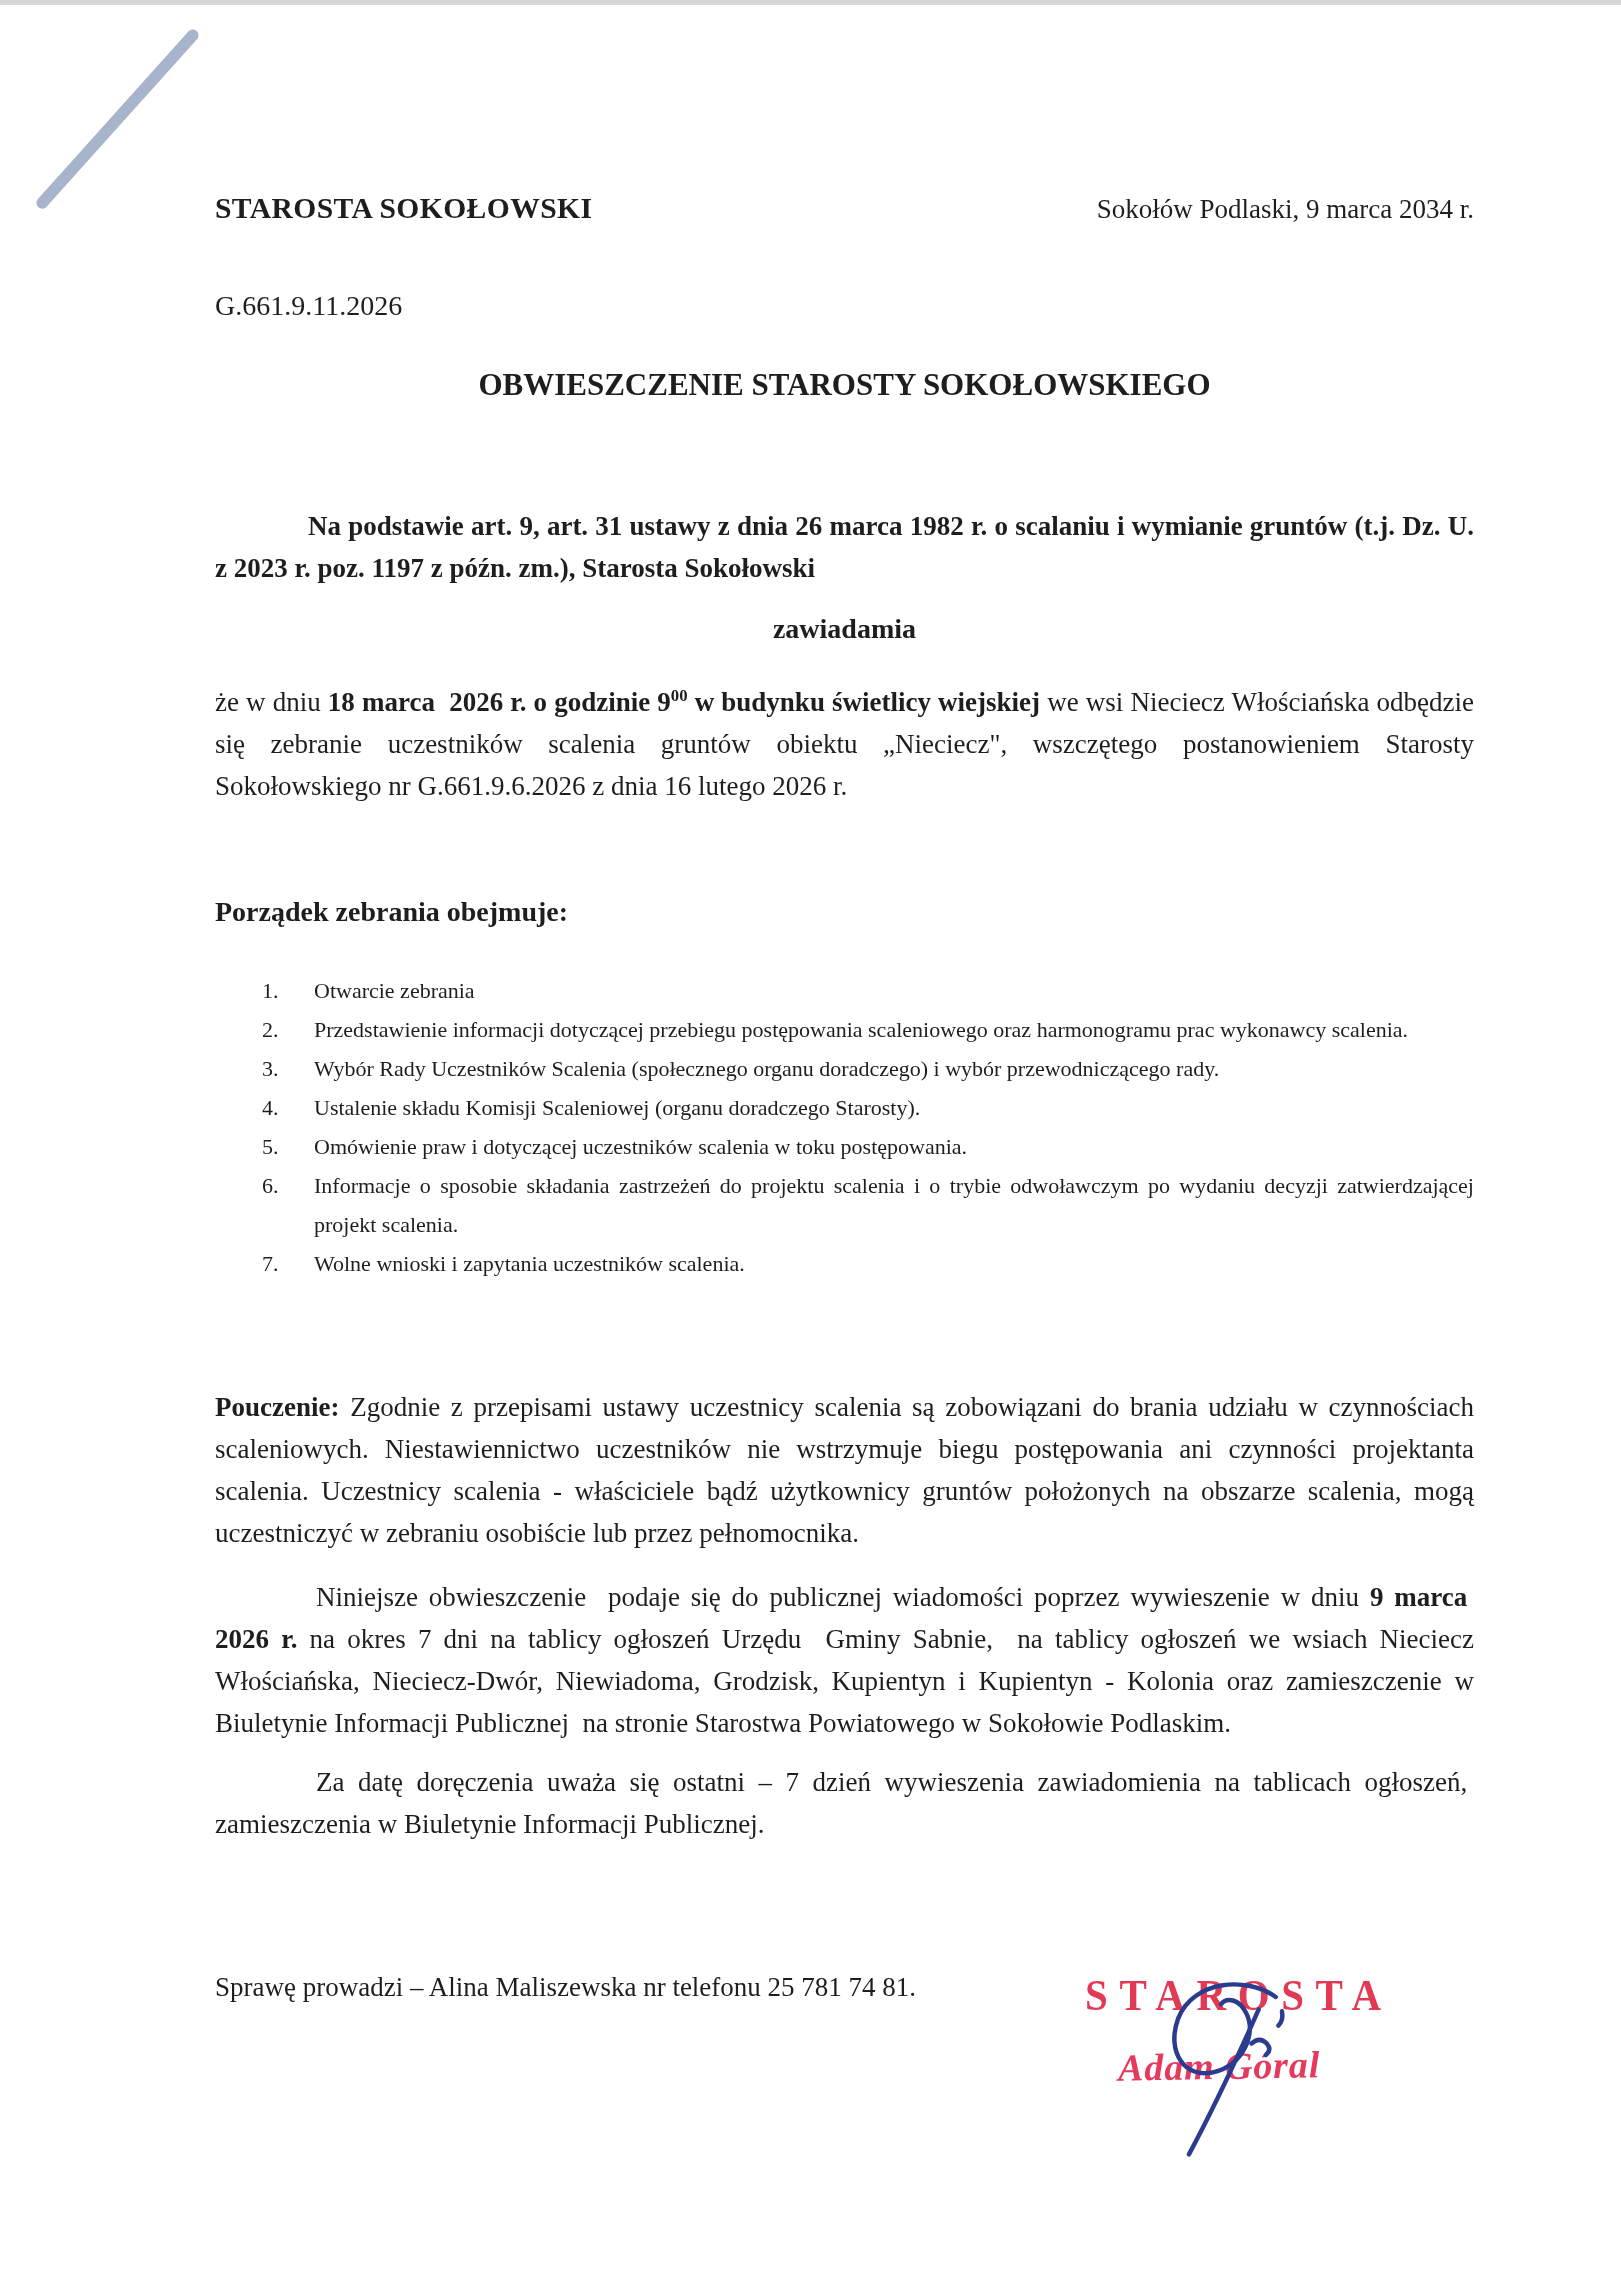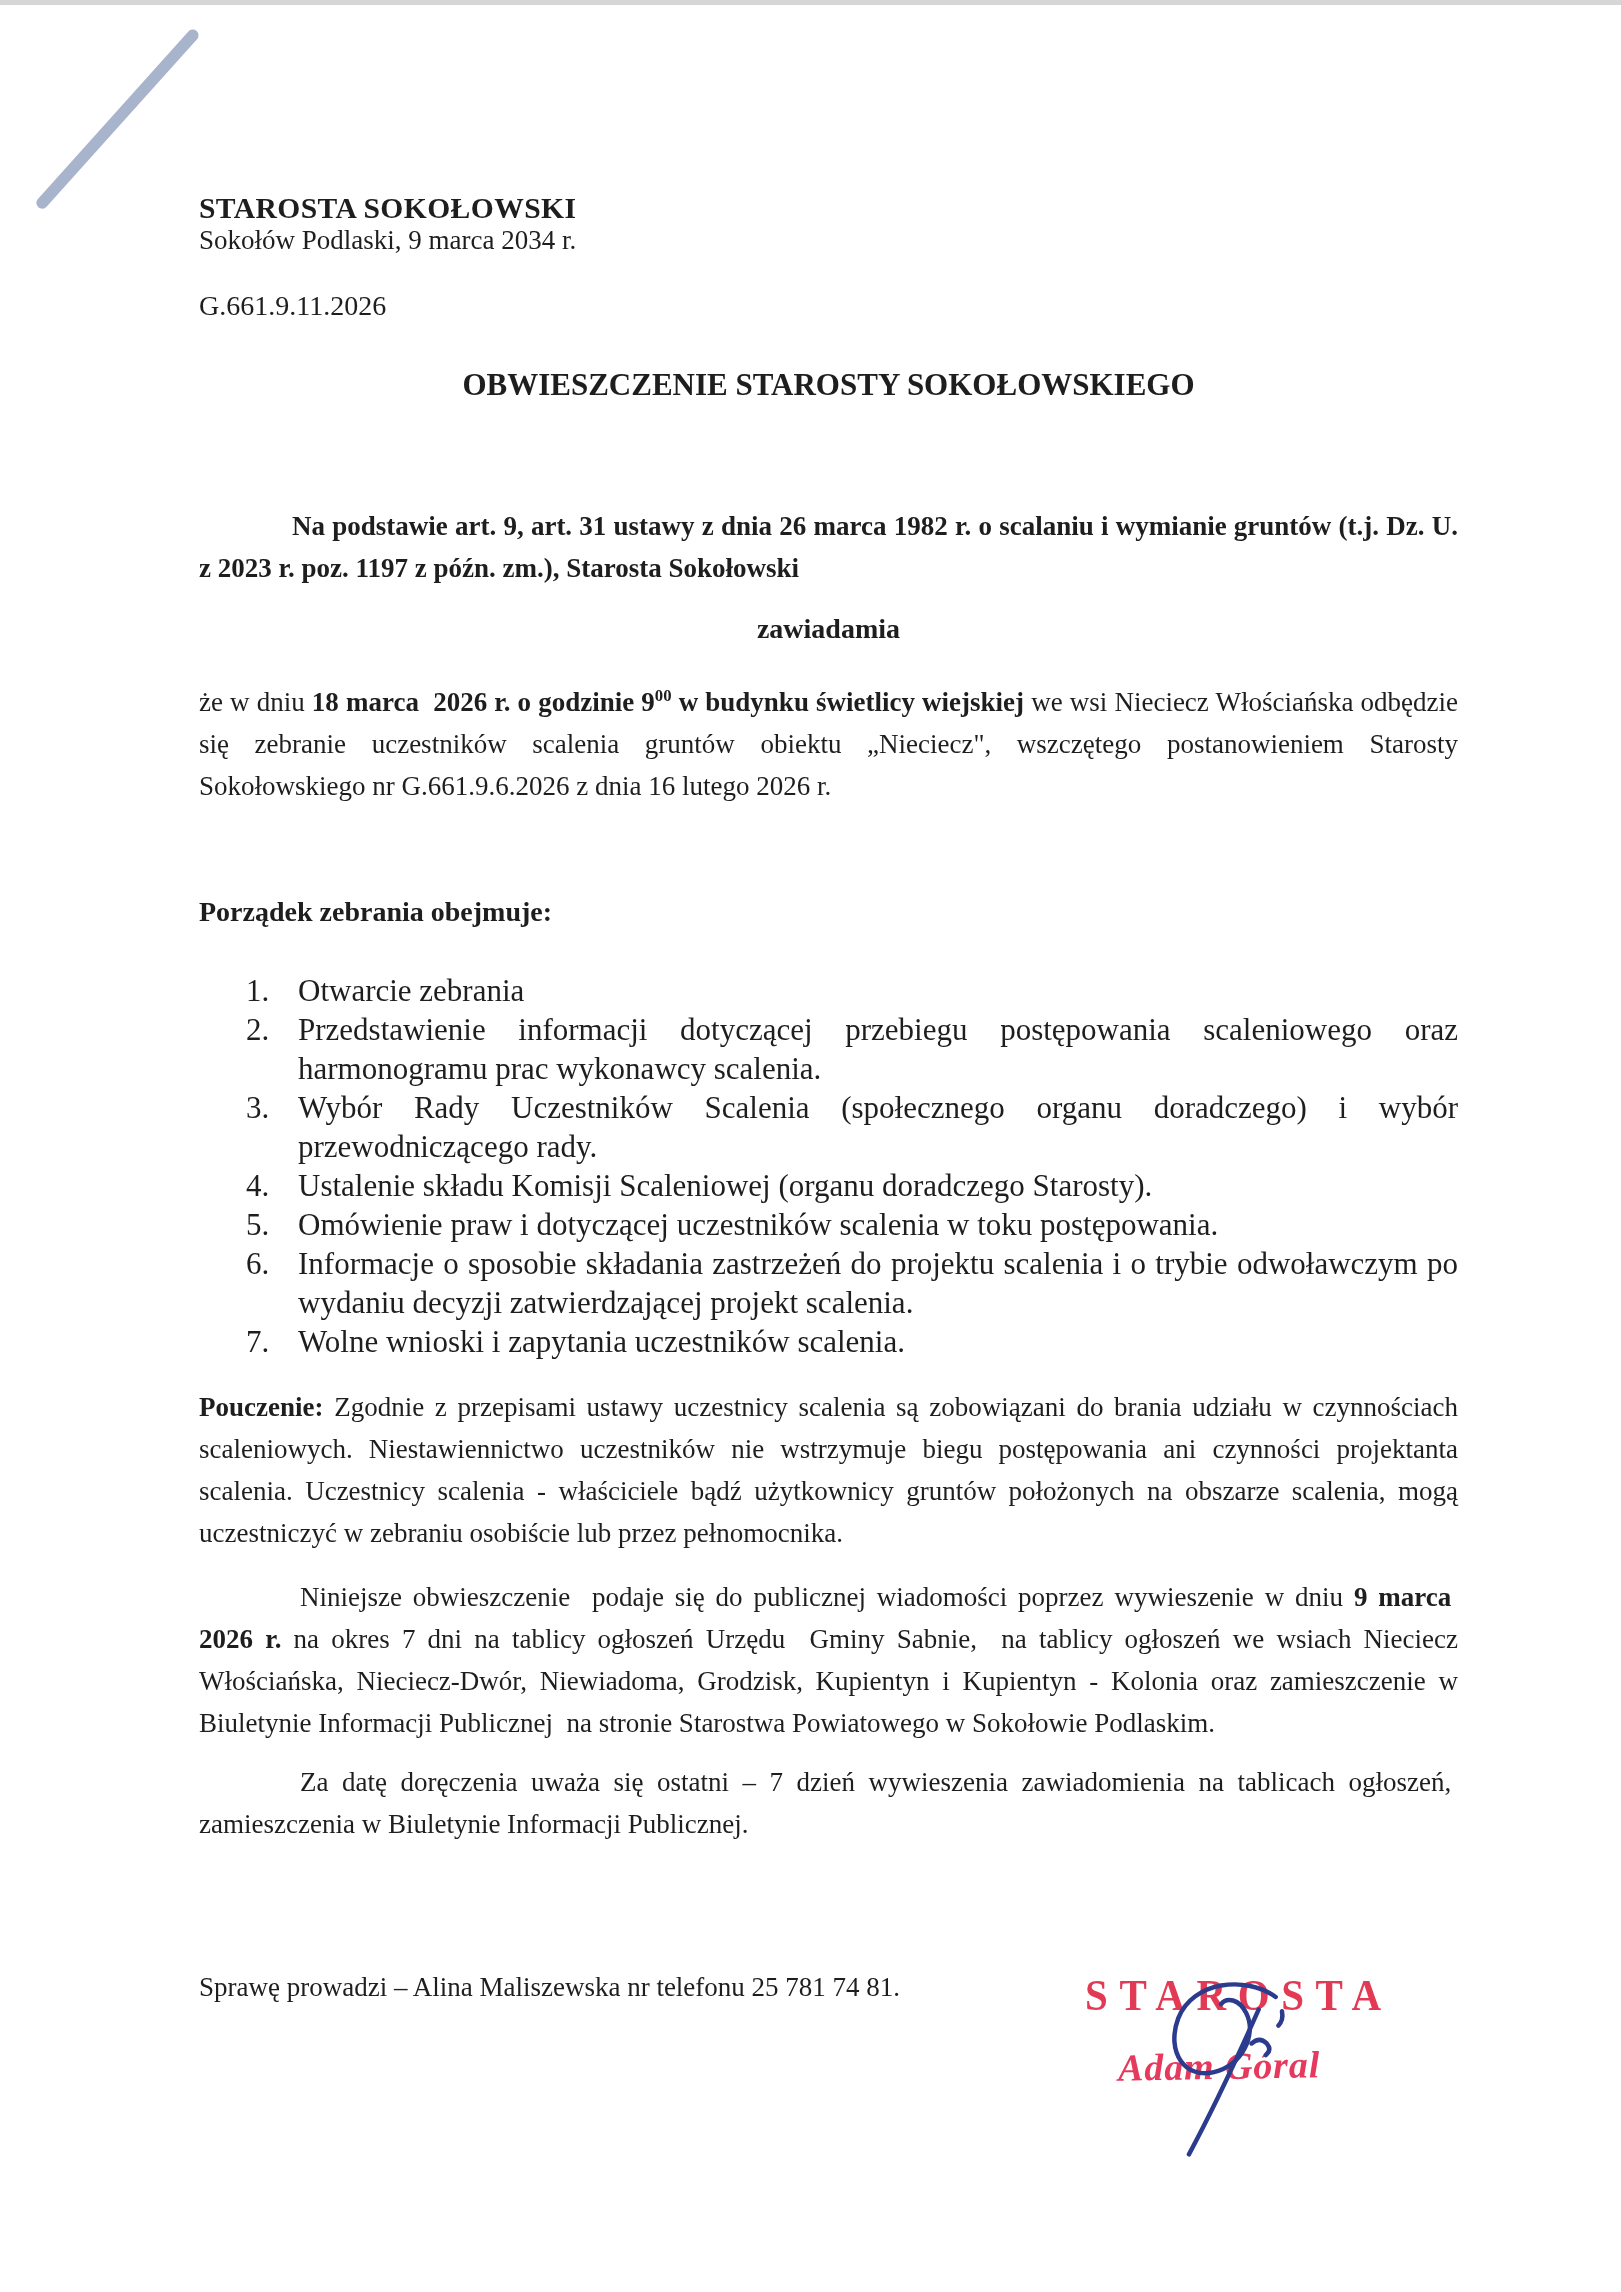--- a/index.html
+++ b/index.html
@@ -9,39 +9,39 @@
     background:#ffffff;
     font-family:"Liberation Serif","DejaVu Serif",serif;
     color:#1e1e1e;
     overflow:hidden;
   }
   .scan-edge{
     position:absolute;top:0;left:0;width:1621px;height:5.4px;
     background:#d6d6d6;
   }
   .abs{position:absolute;}
-  .content-w{width:1259px;left:199px;flex-direction:column;}
+  .content-w{width:1259px;left:215px;}
   .header-row{
     top:192px;display:flex;justify-content:space-between;align-items:baseline;
   }
   .sender{font-weight:bold;font-size:29.6px;letter-spacing:0.4px;}
   .dateline{font-size:27px;}
   .refnum{top:290px;font-size:28px;}
   .doc-title{top:367px;text-align:center;font-weight:bold;font-size:31px;}
   .doc-subtitle{top:426px;text-align:center;font-weight:bold;font-size:29px;}
   p.body{
     margin:0;font-size:27px;line-height:42px;text-align:justify;
   }
   .intro{top:505px;text-indent:93px;font-weight:bold;}
   .announce{top:613px;text-align:center;font-weight:bold;font-size:28px;}
   .meeting{top:681px;line-height:43px;}
   .agenda-heading{top:896px;font-weight:bold;font-size:28px;}
   ol.agenda{
     top:971px;margin:0;padding:0;list-style:none;counter-reset:item;
-    font-size:31px;
+    font-size:22px;
   }
   ol.agenda li{
     counter-increment:item;position:relative;padding-left:99px;
     text-align:justify;line-height:39px;
   }
   ol.agenda li::before{
     content:counter(item) ".";
     position:absolute;left:47px;top:0;
   }
   .notice{top:1386px;line-height:38px;}

